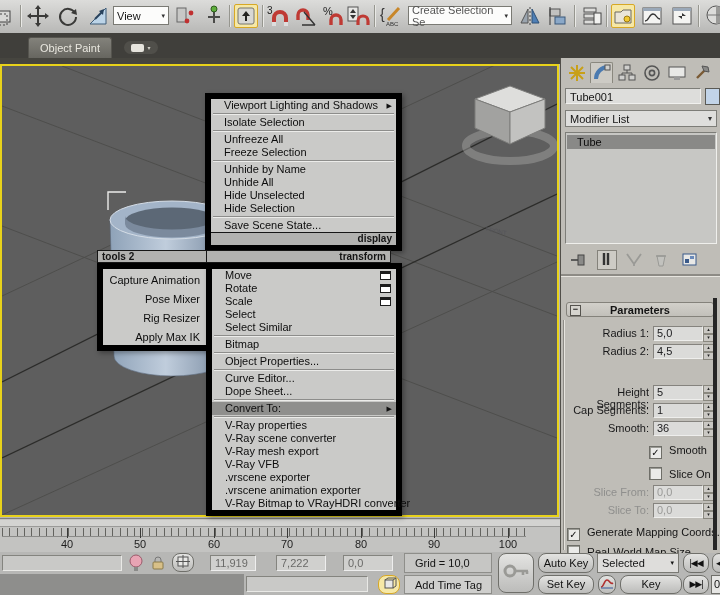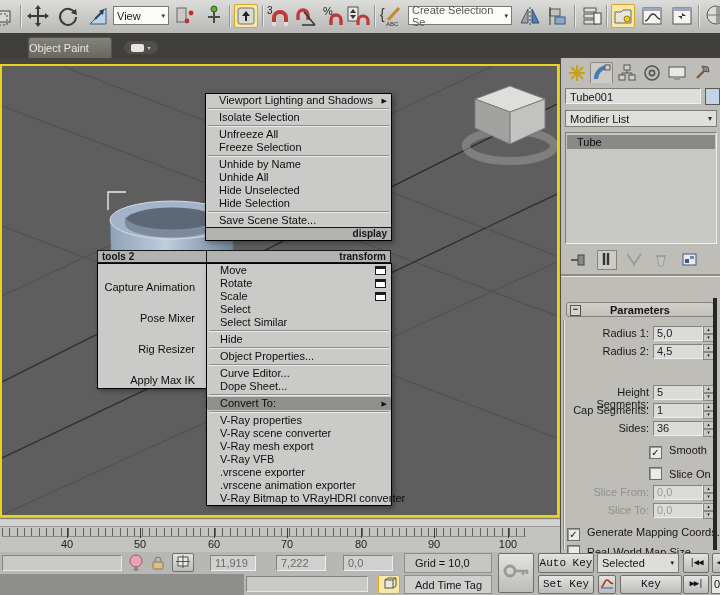--- a/index.html
+++ b/index.html
@@ -11,43 +11,43 @@
   .toolbar{position:absolute;left:0;top:0;width:720px;height:33px;
            background:linear-gradient(#dcdcda,#b8b8b6);border-bottom:1px solid #86867f;}
   .ticon{position:absolute;top:4px;width:24px;height:24px;display:flex;align-items:center;justify-content:center;}
   .ticon.on{background:#f6e8a6;border:1px solid #d7a826;border-radius:2px;box-sizing:border-box;}
   .tsep{position:absolute;top:5px;width:1px;height:22px;background:#96968f;box-shadow:1px 0 0 #e9e9e6;}
   .combo{position:absolute;height:19px;background:#fcfcfb;border:1px solid #7a7a74;
          display:flex;align-items:center;justify-content:space-between;padding:0 3px;box-sizing:border-box;}
   .combo .chev{font-size:7px;color:#333;padding-left:3px;}
   
   .ribbon{position:absolute;left:0;top:33px;width:720px;height:25px;background:#403f3b;}
-  .rtab{position:absolute;left:28px;top:4px;width:84px;height:21px;line-height:21px;
+  .rtab{position:absolute;left:28px;top:4px;width:84px;height:21px;line-height:21px;text-align:center;
         color:#e9e7df;background:linear-gradient(#83827b,#676660);border-radius:3px 3px 0 0;
         border:1px solid #55544e;border-bottom:none;box-sizing:border-box;}
   .rmin{position:absolute;left:124px;top:8px;width:34px;height:13px;background:#504f4a;border-radius:7px;
         display:flex;align-items:center;justify-content:center;gap:3px;}
   .rmin .pill{width:13px;height:8px;background:#e6e4dd;border-radius:2px;}
   .rmin .chev{font-size:6px;color:#cfcdc6;}
   .understrip{position:absolute;left:0;top:58px;width:720px;height:6px;background:#46453f;}
   
   .viewport{position:absolute;left:0;top:64px;width:559px;height:453px;background:#5e5e5e;
             border:2px solid #e8d21a;box-sizing:border-box;overflow:hidden;z-index:1;}
   
-  .qmenu{position:absolute;background:#cacac8;border:1px solid #000000;z-index:10;
+  .qmenu{position:absolute;background:#cacac8;border:6px solid #000000;z-index:10;
          box-shadow:2px 2px 5px rgba(0,0,0,.35);}
   .mi{height:13px;line-height:13px;padding-left:13px;position:relative;white-space:nowrap;color:#0d0d0d;}
   .mi.hl{background:#8f8f8d;}
   .msep{height:1px;margin:1px 2px;background:#8d8d8b;border-bottom:1px solid #ececea;}
   .mset{position:absolute;right:5px;top:2px;width:9px;height:5px;background:#fff;
         border:1px solid #1c1c1c;border-top:3px solid #1c1c1c;}
   .marrow{position:absolute;right:4px;top:0;font-size:7px;line-height:13px;color:#111;}
   .qtitle{position:absolute;font-weight:bold;background:#b2b2b0;border:1px solid #161616;
           height:11px;line-height:11px;padding:0 4px;font-size:10px;z-index:11;box-sizing:content-box;}
-  .t2items .mi{text-align:right;padding:16px 12px 0 4px;height:15px;line-height:15px;}
+  .t2items .mi{text-align:right;padding:4px 12px 0 4px;height:15px;line-height:15px;}
   .sub .mi{height:12px;line-height:12px;font-size:10.5px;padding-left:9px;}
   
   .panel{position:absolute;left:560px;top:58px;width:160px;height:495px;background:#bfbdb7;
          border-left:1px solid #514f49;box-sizing:border-box;overflow:hidden;z-index:2;}
   .ptabs{position:absolute;left:0;top:4px;width:160px;height:22px;}
   .ptab{position:absolute;top:0;width:23px;height:21px;display:flex;align-items:center;justify-content:center;}
   .ptab.active{background:#cdcbc5;border:1px solid #8a887f;border-bottom:none;border-radius:2px 2px 0 0;box-sizing:border-box;}
   .namefield{position:absolute;left:4px;top:30px;width:136px;height:16px;background:#dddddb;
              border:1px solid #7d7d78;border-right-color:#f0f0ee;border-bottom-color:#f0f0ee;
              line-height:16px;padding-left:4px;box-sizing:border-box;}
@@ -92,21 +92,21 @@
   
   .status1{position:absolute;left:0;top:552px;width:720px;height:22px;background:#b7b7b5;}
   .status2{position:absolute;left:0;top:574px;width:720px;height:21px;background:#b7b7b5;}
   .sfield{position:absolute;background:#c9c9c7;border:1px solid #84847f;border-right-color:#e9e9e6;
           border-bottom-color:#e9e9e6;box-sizing:border-box;}
   .coordfield{position:absolute;height:16px;background:#d0d0ce;border:1px solid #84847f;
               border-right-color:#eee;border-bottom-color:#eee;line-height:14px;padding-left:4px;
               color:#6a6a68;box-sizing:border-box;}
   .flatbox{position:absolute;background:#c6c6c4;border:1px solid #8e8e8a;line-height:18px;padding-left:10px;box-sizing:border-box;}
   .btn{position:absolute;background:linear-gradient(#e3e3e1,#bcbcba);border:1px solid #6f6f6a;
-       border-radius:2px;text-align:center;box-sizing:border-box;color:#111;font-family:Liberation Mono, monospace;}
+       border-radius:8px;text-align:center;box-sizing:border-box;color:#111;}
   .ddl{position:absolute;background:#dedddb;border:1px solid #7a7a74;display:flex;align-items:center;
        justify-content:space-between;padding:0 4px;box-sizing:border-box;}
   .ddl .chev{font-size:7px;}
   .pb{font-size:9px;letter-spacing:-1px;line-height:18px;}
   .darkstrip{position:absolute;left:0;top:0;width:244px;height:21px;background:#8e8e8c;}
   .framefield{position:absolute;background:#e6e6e4;border:1px solid #6f6f6a;line-height:17px;padding-left:2px;box-sizing:border-box;}
 </style>
 </head>
 <body>
 
@@ -341,21 +341,21 @@
     <div class="mi">Apply Max IK</div>
   </div>
 
   <div class="qmenu" style="left:206px;top:263px;width:184px">
     <div class="mi"><span>Move</span><span class="mset"></span></div>
     <div class="mi"><span>Rotate</span><span class="mset"></span></div>
     <div class="mi"><span>Scale</span><span class="mset"></span></div>
     <div class="mi">Select</div>
     <div class="mi">Select Similar</div>
     <div class="msep"></div>
-    <div class="mi">Hide</div>
+    <div class="mi">Bitmap</div>
     <div class="msep"></div>
     <div class="mi">Object Properties...</div>
     <div class="msep"></div>
     <div class="mi">Curve Editor...</div>
     <div class="mi">Dope Sheet...</div>
     <div class="msep"></div>
     <div class="mi hl">
       <span>Convert To:</span>
       <span class="marrow">▶</span>
     </div>
@@ -488,21 +488,21 @@
     </div>
     <div class="prow" style="top:345px">
       <span class="plabel">Cap Segments:</span>
       <span class="pfield">1</span>
       <span class="spin">
           <div>▴</div>
           <div>▾</div>
         </span>
     </div>
     <div class="prow" style="top:363px">
-      <span class="plabel">Sides:</span>
+      <span class="plabel">Smooth:</span>
       <span class="pfield">36</span>
       <span class="spin">
           <div>▴</div>
           <div>▾</div>
         </span>
     </div>
 
     <div class="cbrow" style="left:88px;top:385px">
       <span class="cb">✓</span>
       <span style="padding-left:4px">Smooth</span>

